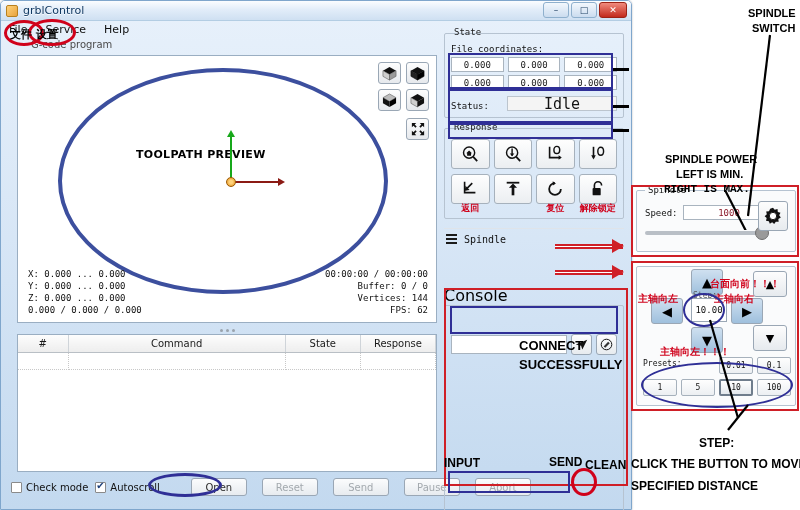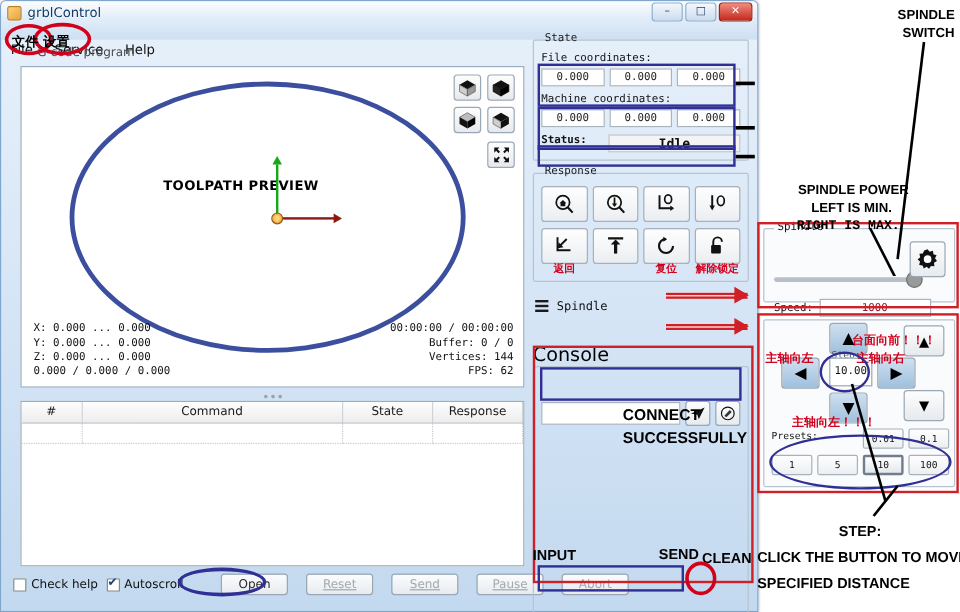--- a/index.html
+++ b/index.html
@@ -12,21 +12,21 @@
   }
   
   #app-window{
     position:absolute; left:0; top:0; width:632px; height:510px;
     background:linear-gradient(180deg,#e8f1fb 0%, #d4e4f5 55%, #c3d9ef 100%);
     border:1px solid #7fa6cc;
     border-radius:5px 5px 0 0;
     box-shadow:0 0 2px rgba(0,0,0,.3);
   }
   #titlebar{
-    height:32px; position:relative;
+    height:20px; position:relative;
     background:linear-gradient(180deg,#fbfdff 0%,#e2edf9 45%,#cfe0f2 100%);
     border-radius:4px 4px 0 0;
     border-bottom:1px solid #b3cde3;
   }
   #app-icon{
     position:absolute; left:5px; top:4px; width:12px; height:12px;
     background:linear-gradient(135deg,#ffd27a,#e8a33d);
     border:1px solid #b8801f; border-radius:2px;
   }
   #title-text{
@@ -143,41 +143,41 @@
   }
   .chkbox.on:after{
     content:"✔"; position:absolute; left:0px; top:-3px; font-size:10px; color:#1c3f7a;
   }
   .btn{
     height:18px; min-width:56px; padding:0 8px;
     border:1px solid #9aa7b5; border-radius:3px;
     background:linear-gradient(180deg,#fbfcfd,#e7ebef);
     font-size:10px; color:#2b2b2b; display:flex; align-items:center; justify-content:center;
   }
-  .btn.disabled{ color:#a3a9ae;text-decoration:underline; }
+  .btn.disabled{ color:#a3a9ae; }
   
   #rightcol{ position:absolute; left:443px; top:32px; width:180px; height:470px; }
   .group{ position:relative; margin-bottom:4px; }
   .group > .gtitle{
     position:absolute; left:7px; top:-6px; background:transparent;
     font-size:9px; color:#1a1a1a; padding:0 3px;
     font-family:"DejaVu Sans Mono", monospace;
   }
   .gbox{ border:1px solid #b6c3d1; border-radius:2px; padding:10px 6px 6px; }
   .fieldlabel{ font-size:9px; color:#111; font-family:"DejaVu Sans Mono", monospace; }
   .coordrow{ display:flex; gap:4px; margin-top:3px; }
   .coordbox{
     flex:1; height:15px; background:#fff; border:1px solid #a9b4bf;
     font-size:9px; color:#222; display:flex; align-items:center; justify-content:center;
     font-family:"DejaVu Sans Mono", monospace;
   }
-  .statusrow{ display:flex; align-items:flex-start; gap:8px;font-weight:bold; }
+  .statusrow{ display:flex; align-items:flex-end; gap:8px; }
   .statusval{
     flex:1; height:15px; background:#f4f4f4; border:1px solid #bcc5ce;
-    font-size:11px; color:#111; display:flex; align-items:center; justify-content:center;
+    font-size:15px; color:#111; display:flex; align-items:center; justify-content:center;
     font-family:"DejaVu Sans Mono", monospace;
   }
   .ctrlgrid{ display:grid; grid-template-columns:repeat(4,1fr); gap:4px; }
   .ctrlbtn{
     height:30px; border:1px solid #a6b1bc; border-radius:3px;
     background:linear-gradient(180deg,#fefefe,#ebeef1);
     display:flex; align-items:center; justify-content:center;
     position:relative;
   }
   .cn-label{
@@ -239,21 +239,21 @@
     border:1px solid #b6c3d1; border-radius:2px; background:#fafbfc;
   }
   #jog-panel{
     position:absolute; left:636px; top:266px; width:160px; height:140px;
     border:1px solid #b6c3d1; border-radius:2px; background:#fafbfc;
   }
   .panel-title{
     position:absolute; left:8px; top:-6px; background:#fafbfc; padding:0 3px;
     font-size:9px; color:#111; font-family:"DejaVu Sans Mono", monospace;
   }
-  #speed-row{ position:absolute; left:8px; top:14px; display:flex; align-items:center; gap:5px;margin-top:44px; }
+  #speed-row{ position:absolute; left:8px; top:14px; display:flex; align-items:center; gap:5px; }
   #speed-field{
     width:93px; height:15px; background:#fff; border:1px solid #a9b4bf;
     font-size:9px; color:#8b1a2b; display:flex; align-items:center; justify-content:center;
     font-family:"DejaVu Sans Mono", monospace;
   }
   #speed-slider{
     position:absolute; left:8px; top:40px; width:118px; height:4px;
     background:#b9bfc6; border-radius:2px;
   }
   #speed-knob{
@@ -406,21 +406,21 @@
           <td></td>
           <td></td>
         </tr>
       </tbody>
     </table>
   </div>
 
   <div id="bottombar">
     <label class="chk">
       <span class="chkbox"></span>
-      <span>Check help</span>
+      <span>Check mode</span>
     </label>
     <label class="chk">
       <span class="chkbox on"></span>
       <span>Autoscroll</span>
     </label>
     <div class="btn" style="margin-left:24px">Open</div>
     <div class="btn disabled" style="margin-left:8px">Reset</div>
     <div class="btn disabled" style="margin-left:8px">Send</div>
     <div class="btn disabled" style="margin-left:8px">Pause</div>
     <div class="btn disabled" style="margin-left:8px">Abort</div>
@@ -430,21 +430,20 @@
 
     <div class="group">
       <div class="gtitle">State</div>
       <div class="gbox">
         <div class="fieldlabel">File coordinates:</div>
         <div class="coordrow">
           <div class="coordbox">0.000</div>
           <div class="coordbox">0.000</div>
           <div class="coordbox">0.000</div>
         </div>
-        <div class="fieldlabel" style="margin-top:6px">Machine coordinates:</div>
         <div class="coordrow">
           <div class="coordbox">0.000</div>
           <div class="coordbox">0.000</div>
           <div class="coordbox">0.000</div>
         </div>
         <div class="statusrow" style="margin-top:6px">
           <div class="fieldlabel" style="width:48px">Status:</div>
           <div class="statusval">Idle</div>
         </div>
       </div>

